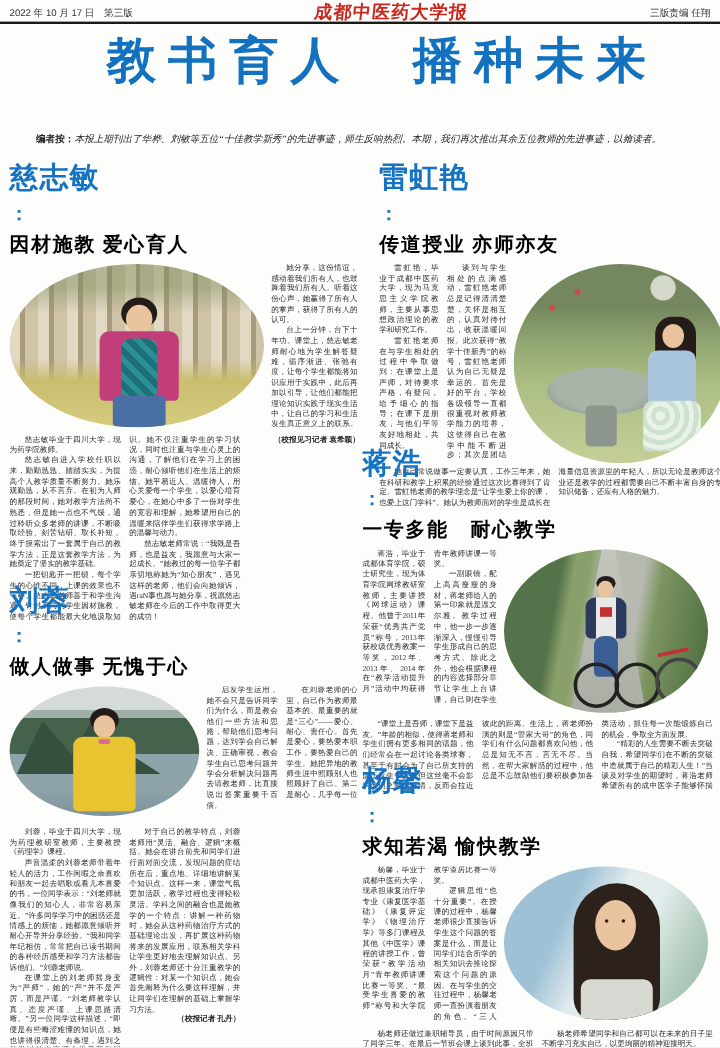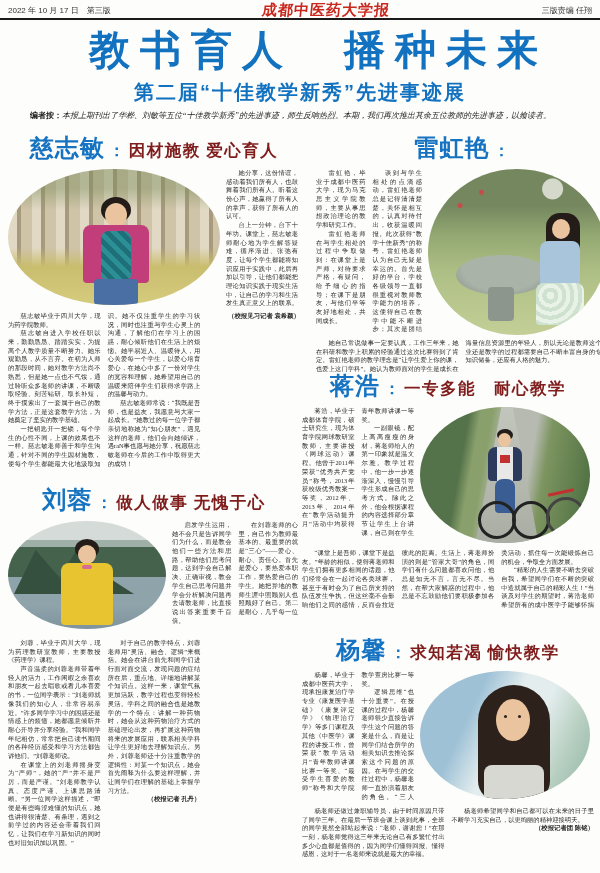--- a/index.html
+++ b/index.html
@@ -16,24 +16,24 @@
             font-family:"Liberation Sans","DejaVu Sans",sans-serif;font-weight:900;
             font-size:41px;letter-spacing:10px;line-height:1.1;margin-left:37px;}
   .subheadline{position:absolute;top:79px;left:0;right:0;text-align:center;color:#1272bf;
             font-family:"Liberation Sans","DejaVu Sans",sans-serif;font-weight:bold;
             font-size:20px;letter-spacing:2px;}
   .editor-note{position:absolute;top:110px;left:30px;right:30px;font-size:8px;font-style:italic;
             color:#222;line-height:1.4;}
   .editor-note b{font-style:normal;font-weight:bold;}
   
   .article{position:absolute;box-sizing:border-box;}
-  .art-head{display:flex;align-items:baseline;justify-content:center;gap:4px;margin:2px 0 5px 0;white-space:nowrap;}
+  .art-head{display:flex;align-items:baseline;justify-content:center;gap:4px;margin:2px 0 5px 0;white-space:nowrap;flex-direction:column;}
   .art-name{color:#1673c2;font-family:"Liberation Sans","DejaVu Sans",sans-serif;font-weight:900;font-size:24px;letter-spacing:1px;}
   .art-colon{color:#1673c2;font-weight:900;font-size:16px;}
-  .art-title{color:#7f1d1d;font-family:"Liberation Serif",serif;font-weight:bold;font-size:16.5px;letter-spacing:1.5px;}
+  .art-title{color:#000000;font-family:"Liberation Serif",serif;font-weight:bold;font-size:16.5px;letter-spacing:1.5px;}
   .row{display:flex;gap:6px;}
   .bodytext{font-size:6.3px;line-height:1.38;text-align:justify;color:#2a2a2a;overflow:hidden;}
   .bodytext p{margin:0;text-indent:2em;}
   .cols3{column-count:3;column-gap:7px;column-fill:auto;margin-top:5px;}
   .cols2{column-count:2;column-gap:7px;column-fill:auto;}
   .side{overflow:hidden;}
   .byline{font-weight:bold;text-align:right;font-size:6.4px;margin-top:3px;text-indent:0 !important;}
   
   .photo{position:relative;border-radius:50%;overflow:hidden;flex-shrink:0;}
   .photo *{position:absolute;}
@@ -71,21 +71,20 @@
 
 <div class="page">
 
   <div class="topbar">
     <span class="dateline">2022 年 10 月 17 日　第三版</span>
     <span class="masthead">成都中医药大学报</span>
     <span class="edline">三版责编 任翔</span>
   </div>
 
   <div class="headline">教书育人　播种未来</div>
-  <div class="subheadline">第二届“十佳教学新秀”先进事迹展</div>
   <div class="editor-note">
     <b>编者按：</b><span>本报上期刊出了华桦、刘敏等五位“十佳教学新秀”的先进事迹，师生反响热烈。本期，我们再次推出其余五位教师的先进事迹，以飨读者。</span>
   </div>
 
   <div class="article" style="left:8px;top:130px;width:292px;height:346px;">
     <div class="art-head">
       <span class="art-name">慈志敏</span>
         <span class="art-colon">：</span>
       <span class="art-title">因材施教  爱心育人</span>
     </div>
@@ -108,20 +107,21 @@
       <p>一把钥匙开一把锁，每个学生的心性不同，上课的效果也不一样。慈志敏老师善于和学生沟通，针对不同的学生因材施教，使每个学生都能最大化地汲取知识。她不仅注重学生的学习状况，同时也注重与学生心灵上的沟通，了解他们在学习上的困惑，耐心倾听他们在生活上的烦恼。她平易近人、温暖待人，用心关爱每一个学生，以爱心培育爱心，在她心中多了一份对学生的宽容和理解，她希望用自己的温暖来陪伴学生们获得求学路上的温馨与动力。</p>
       <p>慈志敏老师常说：“我既是吾师，也是益友，我愿意与大家一起成长。”她教过的每一位学子都亲切地称她为“知心朋友”，遇见这样的老师，他们会向她倾诉，遇raN事也愿与她分享，祝愿慈志敏老师在今后的工作中取得更大的成功！</p>
       <p class="byline">（校报见习记者  袁希颖）</p>
     </div>
   </div>
 
   <div class="article" style="left:316px;top:130px;width:292px;height:234px;">
     <div class="art-head">
       <span class="art-name">雷虹艳</span>
         <span class="art-colon">：</span>
+      <span class="art-title">传道授业  亦师亦友</span>
     </div>
     <div class="row">
       <div class="bodytext side cols2" style="width:106px;height:166px;">
         <p>雷虹艳，毕业于成都中医药大学，现为马克思主义学院教师，主要从事思想政治理论的教学和研究工作。</p>
         <p>雷虹艳老师在与学生相处的过程中争取做到：在课堂上是严师，对待要求严格，有疑问，给予细心的指导；在课下是朋友，与他们平等友好地相处，共同成长。</p>
         <p>谈到与学生相处的点滴感动，雷虹艳老师总是记得清清楚楚，关怀是相互的，认真对待付出，收获温暖回报。此次获得“教学十佳新秀”的称号，雷虹艳老师认为自己无疑是幸运的。首先是好的平台，学校各级领导一直都很重视对教师教学能力的培养，这使得自己在教学中能不断进步；其次是团结的集体，学院的领导和同事在备赛的过程中给了自己很多悉心的支持与鼓励。</p>
       </div>
       <div class="photo ph-leihongyan">
         <div class="stone-table"></div>
         <div class="stone-leg"></div>

